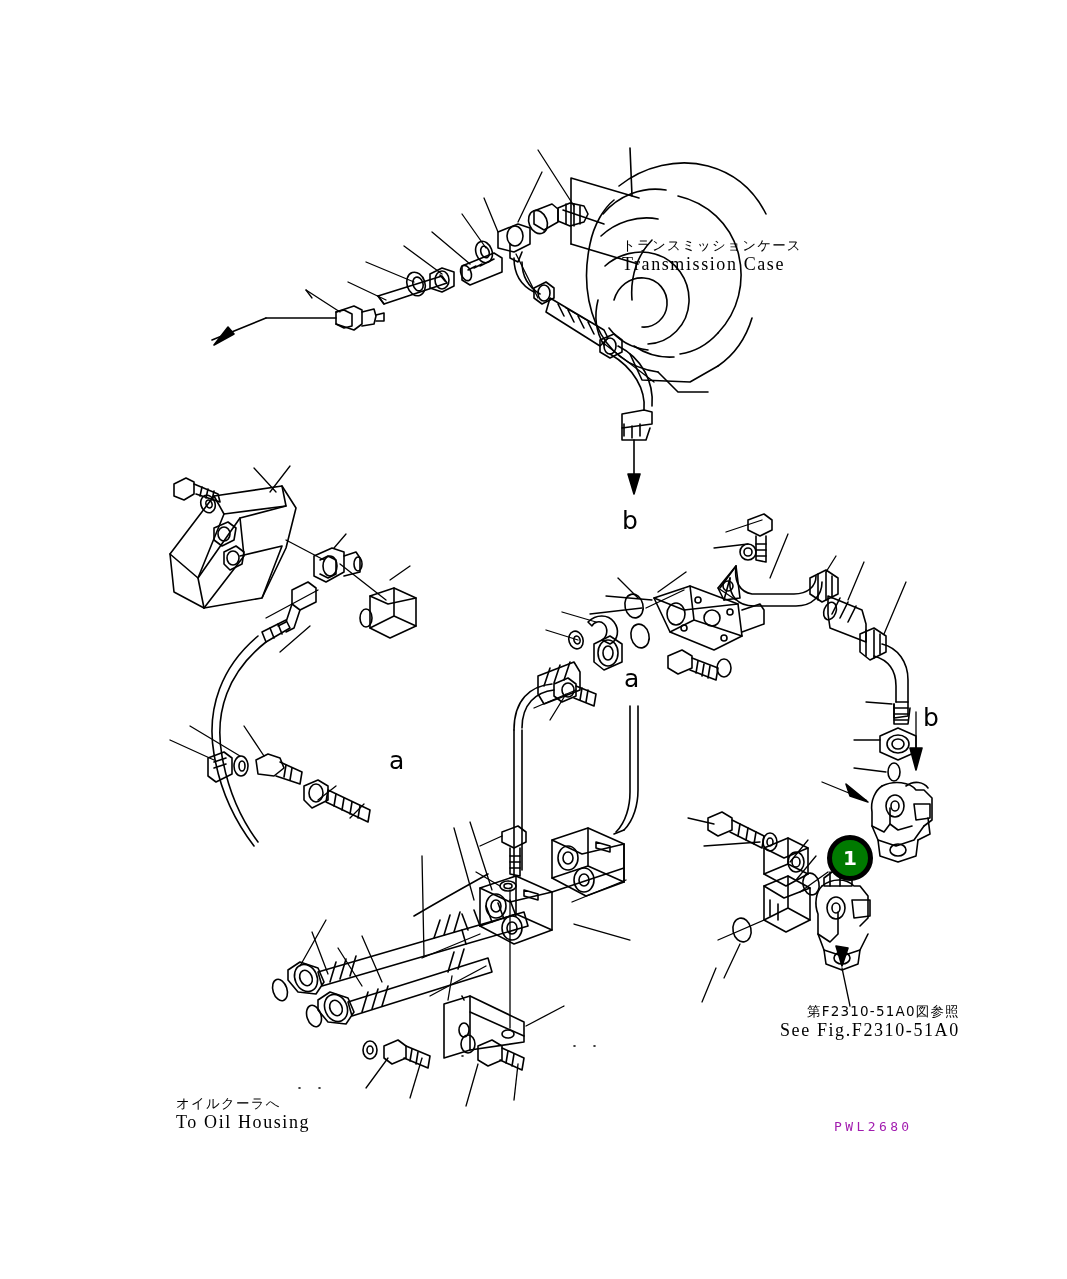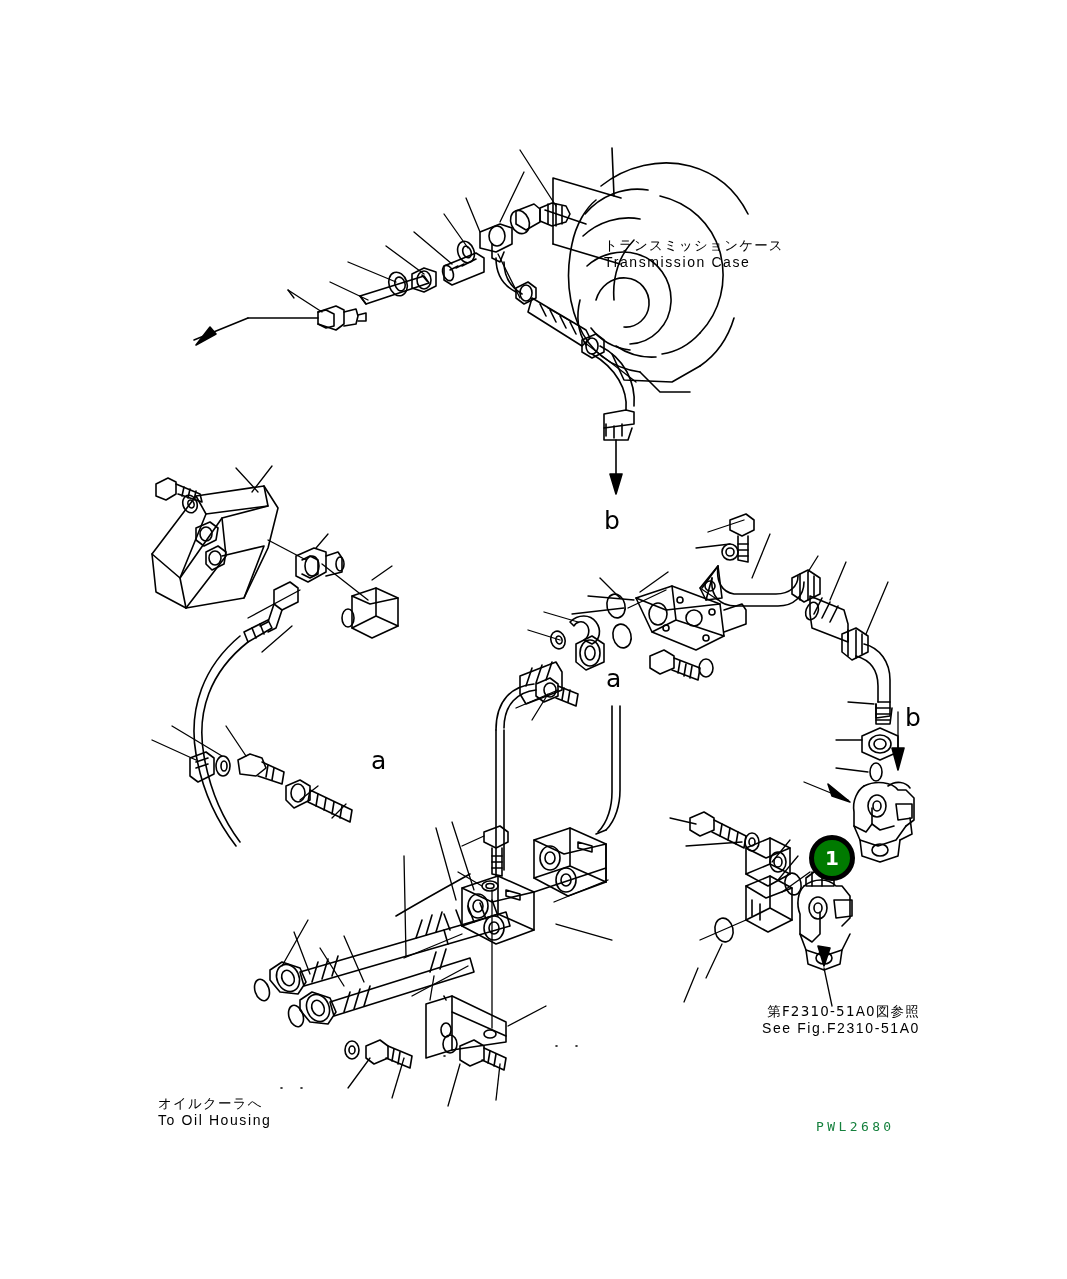--- a/index.html
+++ b/index.html
@@ -2,32 +2,32 @@
 <html><head>
 <meta charset="utf-8">
 <title>PWL2680</title>
 <style>
   html,body{margin:0;padding:0;background:#ffffff;}
   body{
     width:1067px;height:1279px;position:relative;overflow:hidden;
     font-family:"DejaVu Sans Mono","Liberation Mono",monospace;
     background:#ffffff;color:#000000;
   }
-  #sheet{position:absolute;inset:0;width:864px;height:1279px;}
+  #sheet{position:absolute;inset:0;width:864px;height:1279px;margin-left:18px;}
   svg.art{position:absolute;left:0;top:0;width:1067px;height:1279px;
           shape-rendering:geometricPrecision;}
   .lbl{position:absolute;white-space:nowrap;color:#000;line-height:1.18;}
   .lbl .jp{font-family:"DejaVu Sans","Liberation Sans",sans-serif;
            font-size:13.5px;letter-spacing:1.2px;display:block;}
-  .lbl .en{font-family:Liberation Sans, sans-serif;
-           font-size:14px;letter-spacing:1.6px;display:block;}
+  .lbl .en{font-family:Liberation Serif, serif;
+           font-size:18px;letter-spacing:1.6px;display:block;}
   .marker{position:absolute;font-family:"DejaVu Sans","Liberation Sans",sans-serif;
           font-size:25px;color:#000;line-height:1;}
   .figcode{position:absolute;font-family:"DejaVu Sans Mono","Liberation Mono",monospace;
-           font-size:13px;letter-spacing:3.4px;color:#15803d;}
+           font-size:13px;letter-spacing:3.4px;color:#a21caf;}
   .callout{position:absolute;border-radius:50%;
            display:flex;align-items:center;justify-content:center;
            font-family:"DejaVu Sans","Liberation Sans",sans-serif;
            font-size:20px;font-weight:700;color:#ffffff;}
 </style>
 </head>
 <body>
 
 <div id="sheet">
 

